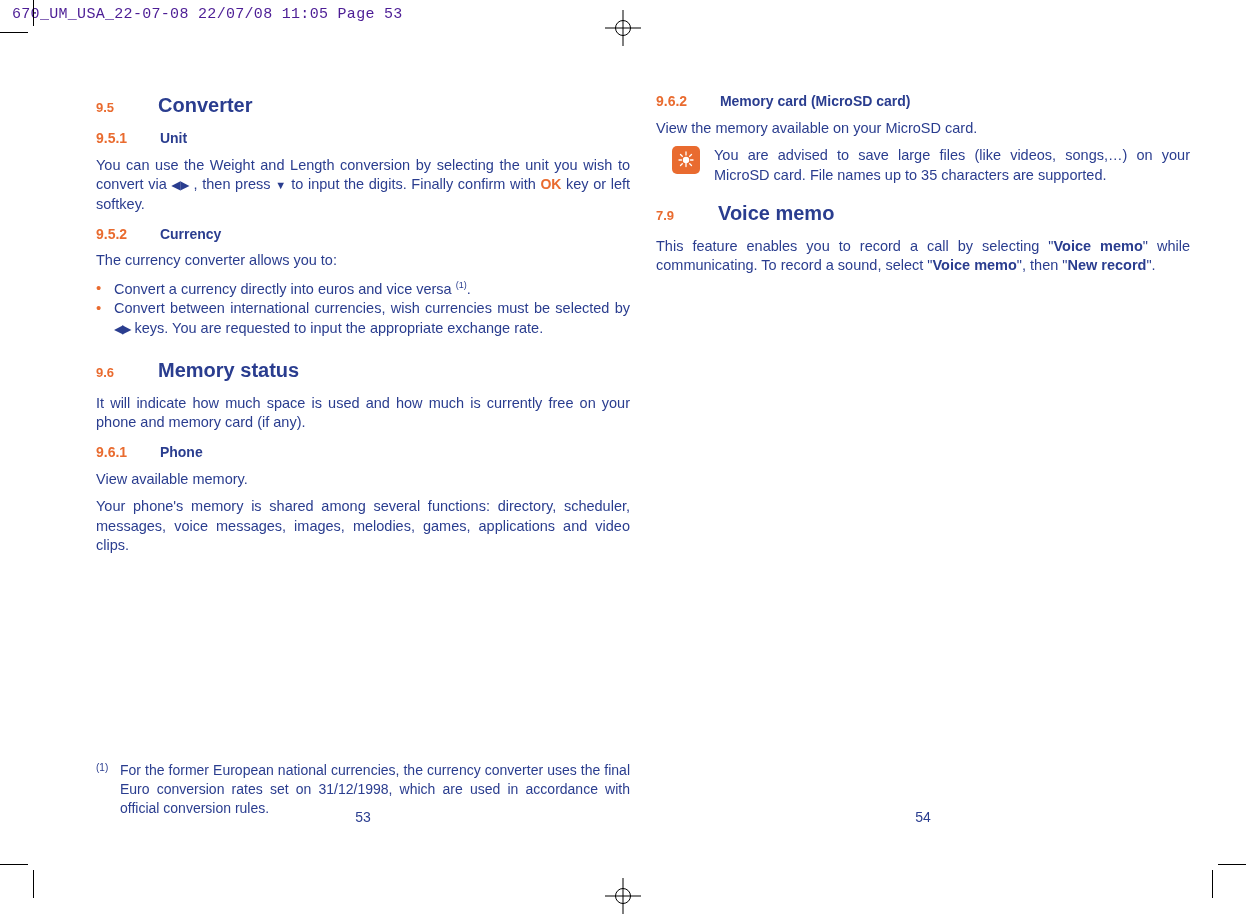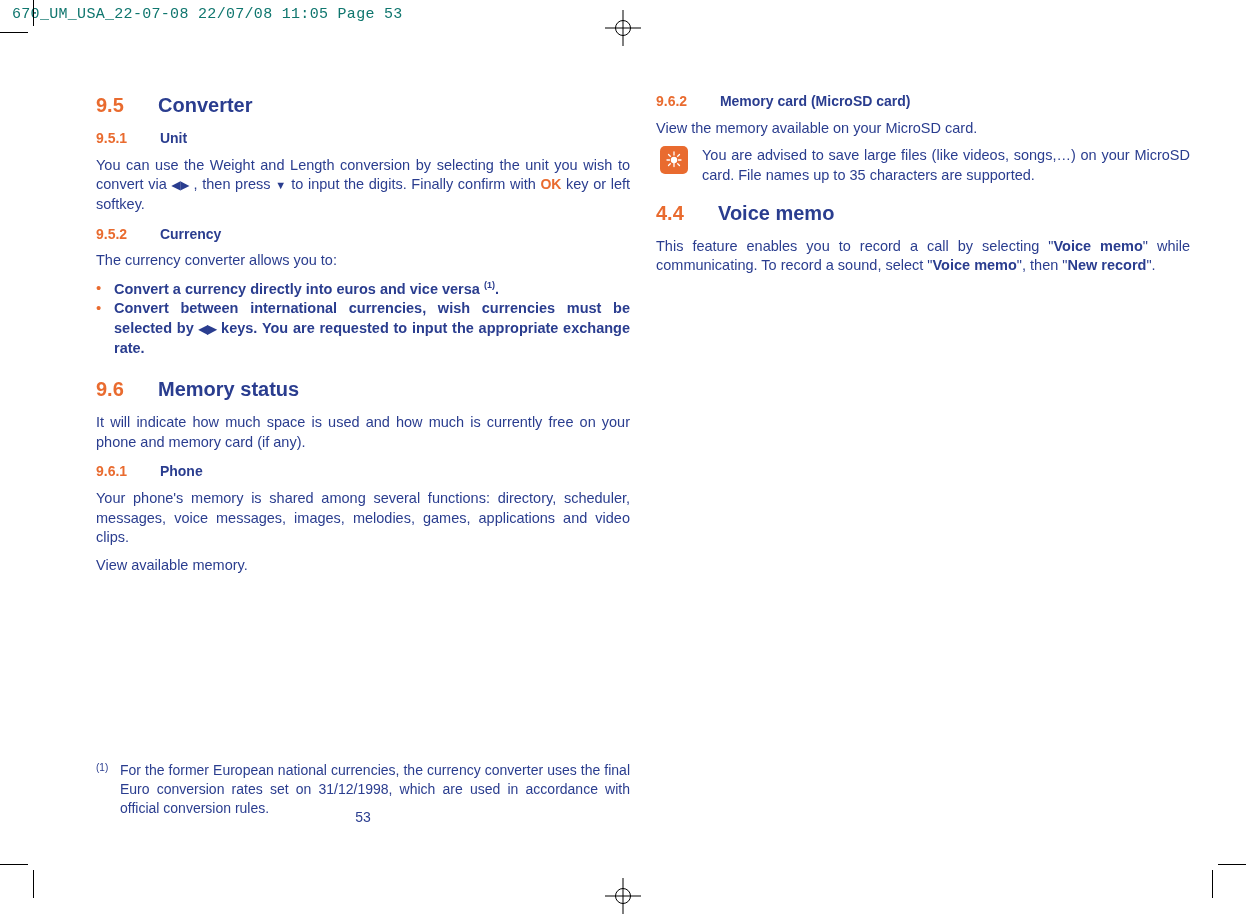--- a/index.html
+++ b/index.html
@@ -10,21 +10,21 @@
     font-family: Arial, Helvetica, sans-serif;
     position: relative;
     color: #2a3d8f;
   }
   .print-header {
     position: absolute;
     top: 6px;
     left: 12px;
     font-family: "Courier New", monospace;
     font-size: 15px;
-    color: #0f766e;
+    color: #4c1d95;
     letter-spacing: 0.3px;
   }
   .reg-mark {
     position: absolute;
     width: 36px; height: 36px;
   }
   .reg-mark::before, .reg-mark::after {
     content: "";
     position: absolute;
     background: #000;
@@ -42,45 +42,45 @@
     position: absolute;
     top: 92px;
     width: 534px;
     font-size: 14.5px;
     line-height: 1.35;
   }
   .page-left  { left: 96px; }
   .page-right { left: 656px; }
 
   .h-sec { margin-bottom: 10px; }
-  .sec-num { color: #e96b2f; font-weight: bold; font-size: 20px; display: inline-block; width: 58px; }
+  .sec-num { color: #e96b2f; font-weight: bold; font-size: 13px; display: inline-block; width: 58px; }
   .sec-title { color: #2a3d8f; font-weight: bold; font-size: 20px; margin-top: 16px; }
 
   .sub-sec { margin-top: 10px; margin-bottom: 8px; font-weight: bold; font-size: 14px; }
   .sub-num { color: #e96b2f; display: inline-block; width: 60px; }
   .sub-title { color: #2a3d8f; text-align: center; }
 
   .body-p { color: #2a3d8f; text-align: justify; margin-bottom: 8px; }
 
   .list { margin-bottom: 10px; }
   .list-item { display: flex; color: #2a3d8f; text-align: justify; }
   .bullet { color: #e96b2f; width: 18px; flex-shrink: 0; font-size: 15px; line-height: 1.2; }
-  .li-text { flex: 1; font-weight: bold; }
+  .li-text { flex: 1; }
 
   .footnote-wrap { position: absolute; left: 0; bottom: 26px; width: 100%; display: flex; }
   .foot-marker { font-size: 10px; color: #2a3d8f; width: 24px; vertical-align: super; }
   .foot-text { flex: 1; font-size: 14px; color: #2a3d8f; text-align: justify; }
 
   .page-num { position: absolute; bottom: 17px; width: 100%; text-align: center; color: #2a3d8f; font-size: 14px; }
 
   .glyph-ok { color: #e96b2f; font-weight: bold; font-size: 14px; }
   .glyph-arrows { font-size: 12px; letter-spacing: -1px; color: #2a3d8f; }
   .glyph-down { font-size: 11px; color: #2a3d8f; }
 
-  .tip-row { display: flex; gap: 14px; margin: 6px 0 14px 4px; }
+  .tip-row { display: flex; gap: 14px; margin: 6px 0 14px 16px; }
   .tip-icon {
     width: 28px; height: 28px; flex-shrink: 0;
     background: #e96b2f; border-radius: 5px;
     display: flex; align-items: center; justify-content: center;
     color: #fff; font-size: 17px;
   }
   .tip-text { flex: 1; color: #2a3d8f; text-align: justify; }
 
   .sup { font-size: 9px; vertical-align: super; }
 
@@ -158,22 +158,22 @@
     <span class="sec-title">Memory status</span>
   </div>
 
   <p class="body-p">It will indicate how much space is used and how much is currently free on your phone and memory card (if any).</p>
 
   <div class="sub-sec">
     <span class="sub-num">9.6.1</span>
     <span class="sub-title">Phone</span>
   </div>
 
+  <p class="body-p">View available memory.</p>
   <p class="body-p">Your phone's memory is shared among several functions: directory, scheduler, messages, voice messages, images, melodies, games, applications and video clips.</p>
-  <p class="body-p">View available memory.</p>
 
   <div class="footnote-wrap">
     <span class="foot-marker">(1)</span>
     <span class="foot-text">For the former European national currencies, the currency converter uses the final Euro conversion rates set on 31/12/1998, which are used in accordance with official conversion rules.</span>
   </div>
 
   <div class="page-num">53</div>
 </div>
 
 <div class="page page-right">
@@ -198,21 +198,22 @@
           <line x1="13.7" y1="6.3" x2="15.5" y2="4.5"></line>
           <line x1="4.5" y1="15.5" x2="6.3" y2="13.7"></line>
           <line x1="13.7" y1="13.7" x2="15.5" y2="15.5"></line>
         </g>
       </svg>
     </div>
     <div class="tip-text">You are advised to save large files (like videos, songs,…) on your MicroSD card. File names up to 35 characters are supported.</div>
   </div>
 
   <div class="h-sec">
-    <span class="sec-num">4.4</span>
+    <span class="sec-num">7.9</span>
     <span class="sec-title">Voice memo</span>
   </div>
 
   <p class="body-p">
     <span>This feature enables you to record a call by selecting "</span><b>Voice memo</b><span>" while communicating. To record a sound, select "</span><b>Voice memo</b><span>", then "</span><b>New record</b><span>".</span>
   </p>
 
+  <div class="page-num">54</div>
 </div>
 
 </body></html>

